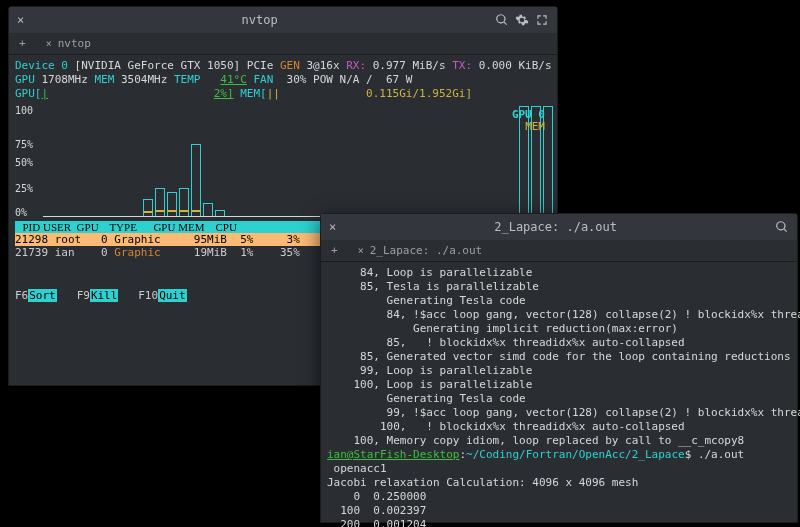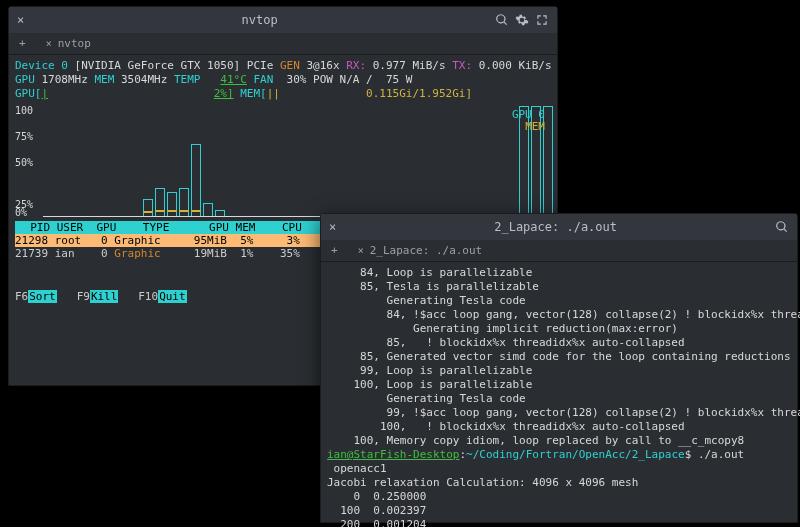--- a/index.html
+++ b/index.html
@@ -68,25 +68,25 @@
     position: relative;
     height: 110px;
     margin-left: 28px;
     margin-right: 4px;
     border-bottom: 1px solid #d8d8d8;
   }
   .ylabel { position: absolute; left: -28px; font-size: 10px; color: #d8d8d8; }
   .bar { position: absolute; bottom: 0; width: 10px; border: 1px solid #2fd0d0; border-bottom: none; }
   .dash { position: absolute; bottom: 0; width: 10px; border-top: 2px dashed #d0b43c; height: 0; }
   .legend { position: absolute; right: 2px; top: 2px; text-align: right; line-height: 12px; }
-  .legend .g { color: #2fd0d0; }
+  .legend .g { color: #2fd0d0; font-weight: bold; }
   .legend .m { color: #d0b43c; }
 
   .proctable { margin-top: 4px; font-size: 11px; }
-  .proctable .hdr { background: #2fd0d0; color: #000; padding: 0 2px; white-space: pre; }
+  .proctable .hdr { background: #2fd0d0; color: #000; padding: 0 2px; white-space: pre; font-family: Liberation Serif, serif; }
   .proctable .row { white-space: pre; }
   .proctable .row.sel { background: #fdba74; color: #000; }
 
   .fkeys { margin-top: 30px; white-space: pre; }
   .fkeys .lbl { background: #2fd0d0; color: #000; padding: 0 1px; }
 </style>
 </head>
 <body>
 
 <div class="term" style="left:8px; top:6px; width:550px; height:380px;">
@@ -105,28 +105,28 @@
   </div>
   <div class="tabbar">
     <span class="plus">+</span>
     <div class="tab">
       <span class="close">×</span>
       <span>nvtop</span>
     </div>
   </div>
   <div class="body">
     <div class="line"><span class="cyan">Device 0</span> <span class="white">[NVIDIA GeForce GTX 1050]</span> <span class="white">PCIe</span> <span class="orange">GEN</span> <span class="white">3@16x</span> <span class="magenta">RX:</span> <span class="white">0.977 MiB/s</span> <span class="magenta">TX:</span> <span class="white">0.000 KiB/s</span></div>
-    <div class="line"><span class="cyan">GPU</span> <span class="white">1708MHz</span> <span class="cyan">MEM</span> <span class="white">3504MHz</span> <span class="cyan">TEMP</span>   <span class="green">41°C</span> <span class="cyan">FAN</span>  <span class="white">30%</span> <span class="white">POW N/A /  75 W</span></div>
+    <div class="line"><span class="cyan">GPU</span> <span class="white">1708MHz</span> <span class="cyan">MEM</span> <span class="white">3504MHz</span> <span class="cyan">TEMP</span>   <span class="green">41°C</span> <span class="cyan">FAN</span>  <span class="white">30%</span> <span class="white">POW N/A /  67 W</span></div>
     <div class="line"><span class="cyan">GPU[</span><span class="green">|</span><span class="white">                         </span><span class="green">2%]</span> <span class="cyan">MEM[</span><span class="yellow">||</span><span class="white">             </span><span class="yellow">0.115Gi/1.952Gi]</span></div>
 
     <div class="plot" style="margin-top:6px;">
       <span class="ylabel" style="top:-2px">100</span>
-      <span class="ylabel" style="top:24px">75%</span>
+      <span class="ylabel" style="top:32px">75%</span>
       <span class="ylabel" style="top:50px">50%</span>
-      <span class="ylabel" style="top:92px">25%</span>
+      <span class="ylabel" style="top:76px">25%</span>
       <span class="ylabel" style="top:100px">0%</span>
 
       <div class="bar" style="left:100px; height:17px;"></div>
       <div class="bar" style="left:112px; height:28px;"></div>
       <div class="bar" style="left:124px; height:24px;"></div>
       <div class="bar" style="left:136px; height:28px;"></div>
       <div class="bar" style="left:148px; height:72px;"></div>
       <div class="bar" style="left:160px; height:13px;"></div>
       <div class="bar" style="left:172px; height:6px;"></div>
       <div class="bar" style="left:476px; height:110px;"></div>

